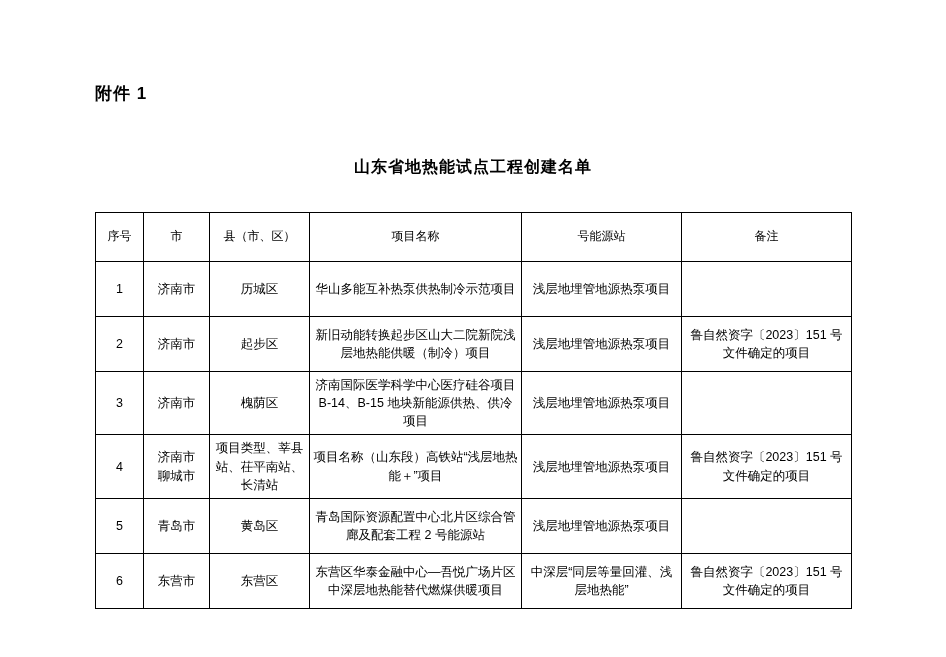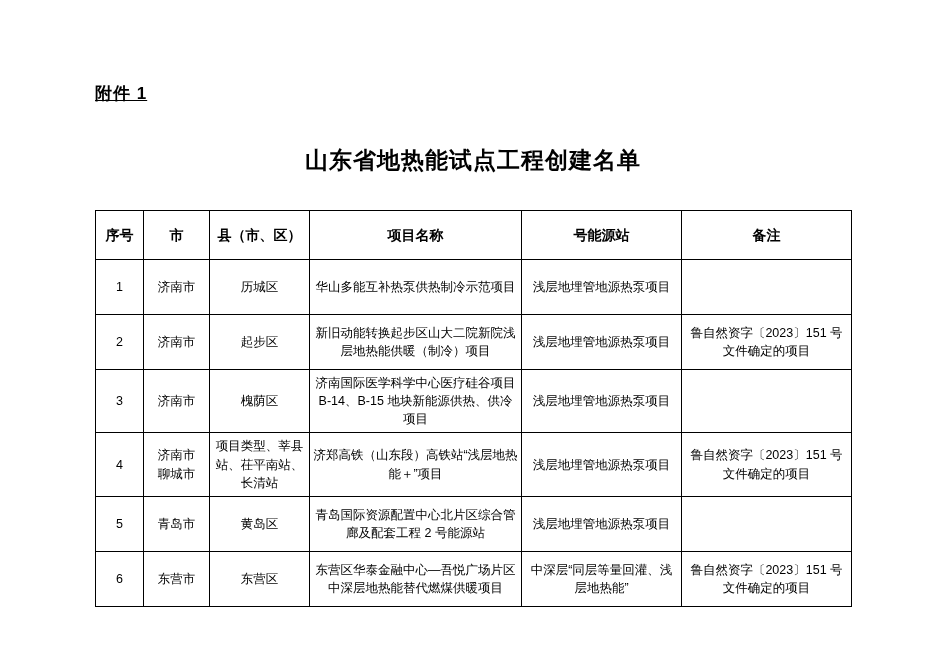--- a/index.html
+++ b/index.html
@@ -20,49 +20,48 @@
     height: 657px;
     box-sizing: border-box;
     padding: 0 95px;
   }
   .attachment-label {
     margin-top: 82px;
     font-size: 17px;
     font-family: "Liberation Sans", "DejaVu Sans", sans-serif;
     font-weight: bold;
     letter-spacing: 1px;
-    text-decoration: underline;
   }
   .doc-title {
-    margin-top: 40px;
+    margin-top: 52px;
     text-align: center;
-    font-size: 23px;
+    font-size: 16px;
     font-weight: bold;
     font-family: "Liberation Sans", "DejaVu Sans", sans-serif;
     letter-spacing: 1px;
   }
   table.main-table {
     margin-top: 34px;
     width: 756px;
     border-collapse: collapse;
     table-layout: fixed;
   }
   table.main-table td, table.main-table th {
     border: 1px solid #000000;
     padding: 4px 3px;
     font-size: 12.5px;
     line-height: 1.45;
     text-align: center;
     vertical-align: middle;
     font-family: "Liberation Sans", "DejaVu Sans", sans-serif;
   }
   table.main-table th {
-    font-weight: bold;
+    font-weight: normal;
     height: 40px;
-    font-size: 14px;
+    font-size: 12px;
   }
   td.section-row {
     font-weight: bold;
     height: 30px;
     font-size: 13px;
     letter-spacing: 0.5px;
   }
   .col-seq { width: 48px; }
   .col-city { width: 66px; }
   .col-county { width: 100px; }
@@ -126,21 +125,21 @@
         <td>济南国际医学科学中心医疗硅谷项目B-14、B-15 地块新能源供热、供冷项目</td>
         <td>浅层地埋管地源热泵项目</td>
         <td></td>
       </tr>
 
       <tr class="body-row">
         <td>4</td>
         <td style="white-space:pre-line;">济南市
 聊城市</td>
         <td>项目类型、莘县站、茌平南站、长清站</td>
-        <td>济郑高铁（山东段）高铁站“浅层地热能＋”项目</td>
+        <td>项目名称（山东段）高铁站“浅层地热能＋”项目</td>
         <td>浅层地埋管地源热泵项目</td>
         <td>鲁自然资字〔2023〕151 号文件确定的项目</td>
       </tr>
 
       <tr class="body-row">
         <td>5</td>
         <td>青岛市</td>
         <td>黄岛区</td>
         <td>青岛国际资源配置中心北片区综合管廊及配套工程 2 号能源站</td>
         <td>浅层地埋管地源热泵项目</td>

